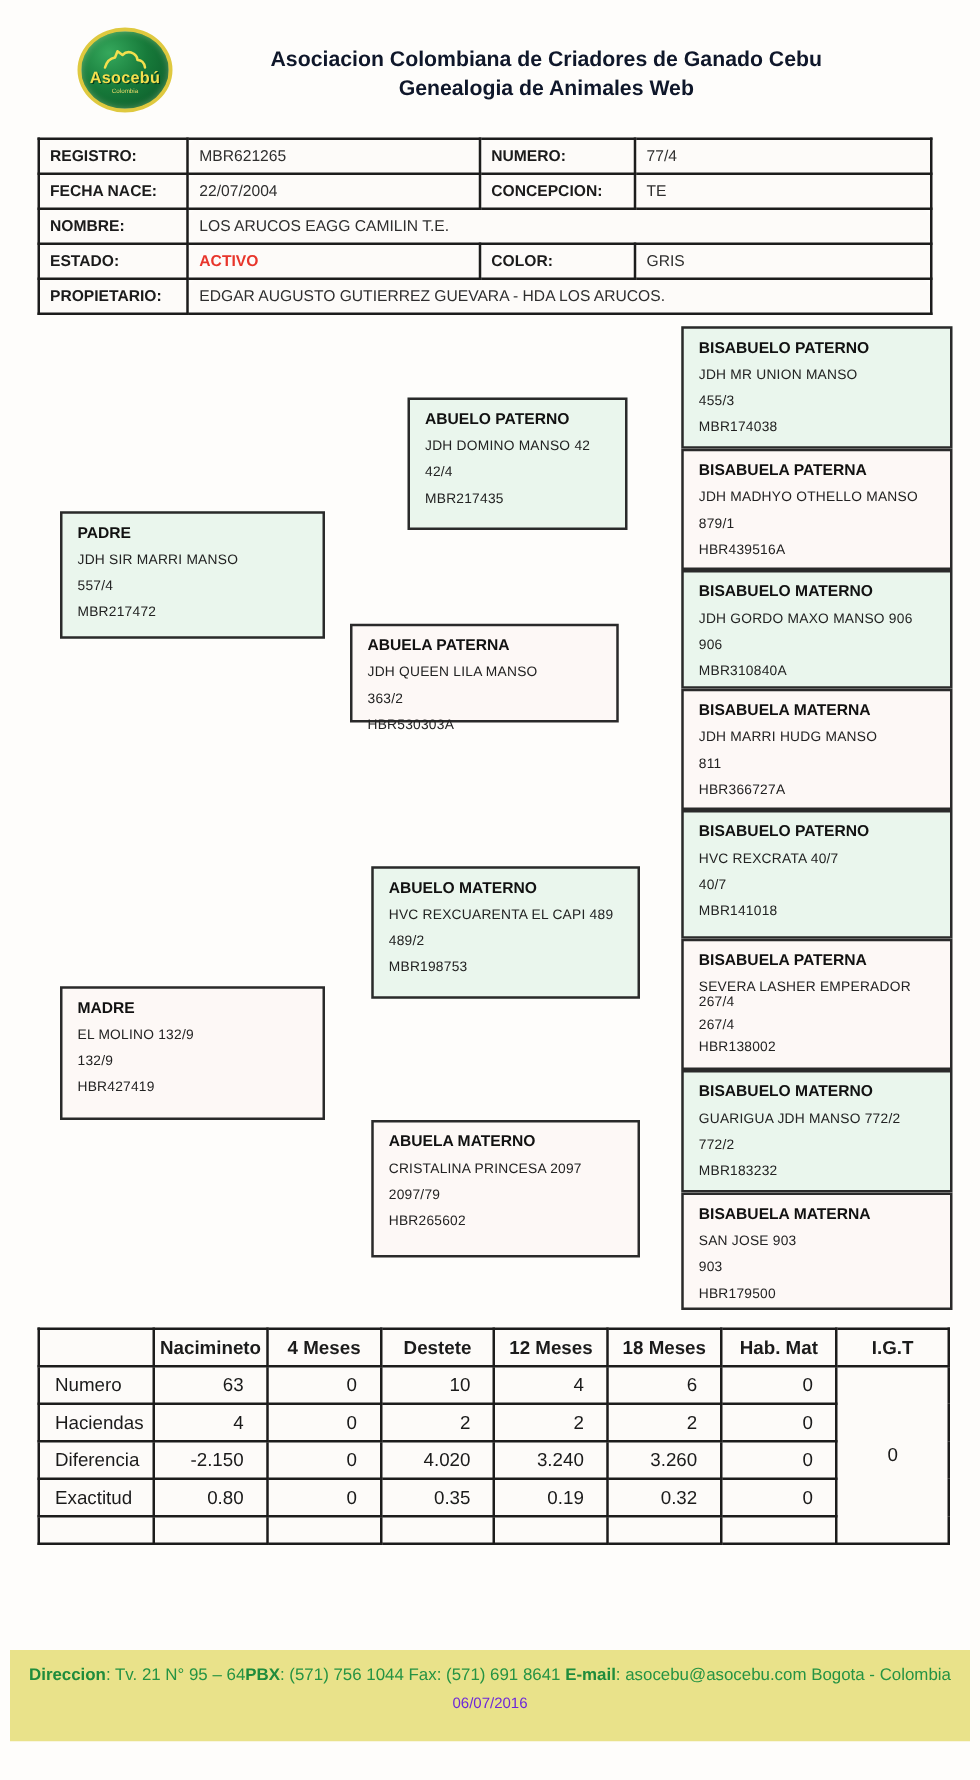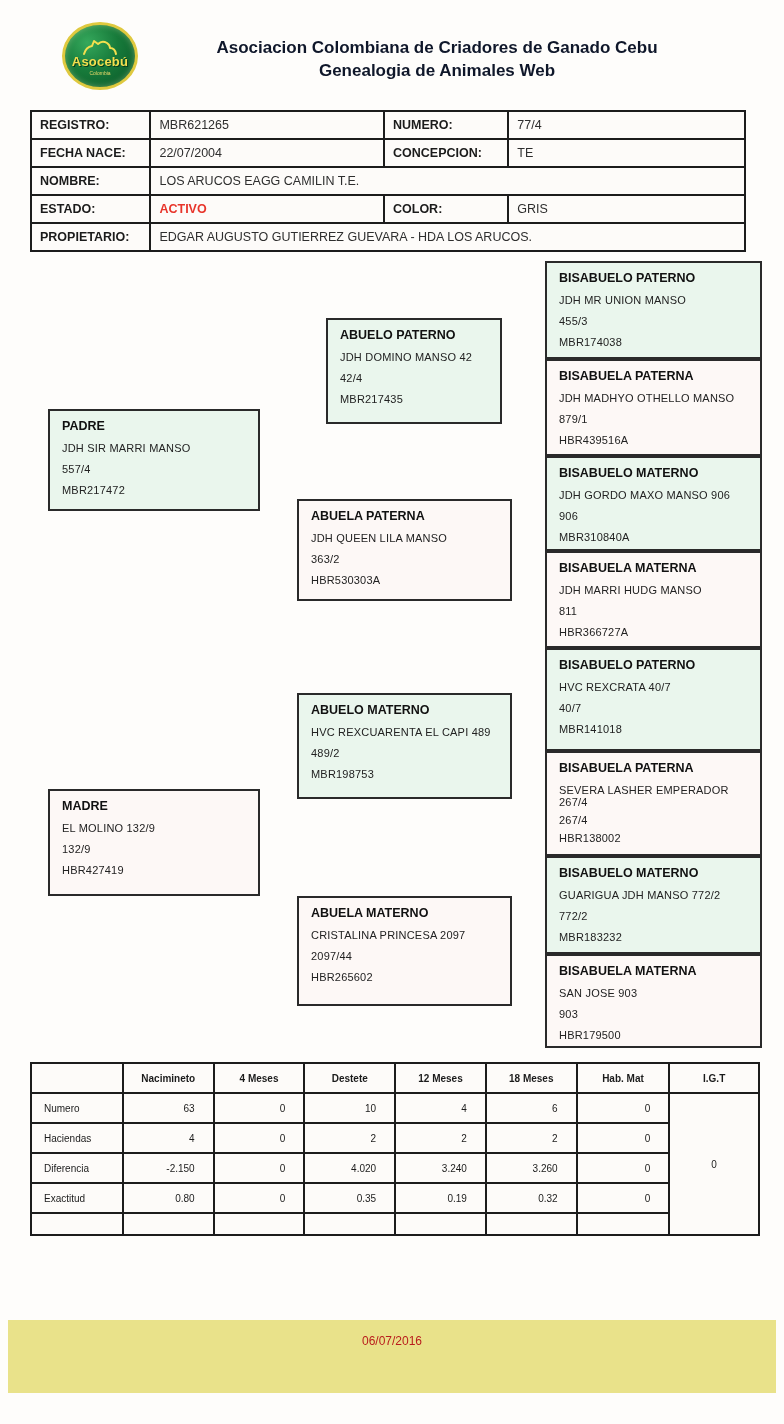--- a/index.html
+++ b/index.html
@@ -64,21 +64,21 @@
   .pbox.green { background: #eaf6ed; }
   .pbox.white { background: #fdf8f6; }
   .pbox .ptitle { font-weight: bold; font-size: 12.5px; color: #111; display: block; }
   .pbox .pline { display: block; margin-top: 9px; letter-spacing: .2px; }
 
   
   .stats-table {
     margin: 6px 0 0 30px;
     border-collapse: collapse;
     width: 730px;
-    font-size: 10px;
+    font-size: 15px;
   }
   .stats-table th, .stats-table td {
     border: 2px solid #1c1c1c;
     background: #fdfbf9;
     height: 30px;
     vertical-align: middle;
   }
   .stats-table th { font-weight: bold; text-align: center; padding: 2px 4px; }
   .stats-table td.rowlbl { text-align: left; padding-left: 12px; }
   .stats-table td.num { text-align: right; padding-right: 18px; }
@@ -90,21 +90,21 @@
     position: absolute; left: 8px; right: 8px; top: 1320px;
     background: #e9e28a;
     color: #259343;
     text-align: center;
     font-size: 13.5px;
     line-height: 21px;
     padding: 9px 14px 8px 14px;
     min-height: 73px;
   }
   .footer b { color: #1f8c3c; }
-  .footer .date { font-size: 12px; margin-top: 2px; color: #b91c1c; }
+  .footer .date { font-size: 12px; margin-top: 2px; color: #6d28d9; }
 </style>
 </head>
 <body>
 
 <div class="header">
   <div class="logo">
     <span>
       <svg width="40" height="20" viewBox="0 0 40 20">
         <path d="M4 17 q2 -7 8 -8 l2 -5 4 3 q4 -4 9 -1 q3 2 3 5 q5 0 6 6" fill="none" stroke="#f3df4e" stroke-width="2" stroke-linecap="round" stroke-linejoin="round"></path>
       </svg>
@@ -165,38 +165,38 @@
     <span class="pline">HBR427419</span>
   </div>
 
   <div class="pbox green" style="left:297px; top:62px; width:176px; height:106px;margin-left:29px;">
     <span class="ptitle">ABUELO PATERNO</span>
     <span class="pline">JDH DOMINO MANSO 42</span>
     <span class="pline">42/4</span>
     <span class="pline">MBR217435</span>
   </div>
 
-  <div class="pbox white" style="left:297px; top:243px; width:215px; height:102px;">
+  <div class="pbox white" style="left:280px; top:243px; width:215px; height:79px;">
     <span class="ptitle">ABUELA PATERNA</span>
     <span class="pline">JDH QUEEN LILA MANSO</span>
     <span class="pline">363/2</span>
     <span class="pline">HBR530303A</span>
   </div>
 
   <div class="pbox green" style="left:297px; top:437px; width:215px; height:106px;">
     <span class="ptitle">ABUELO MATERNO</span>
     <span class="pline">HVC REXCUARENTA EL CAPI 489</span>
     <span class="pline">489/2</span>
     <span class="pline">MBR198753</span>
   </div>
 
   <div class="pbox white" style="left:297px; top:640px; width:215px; height:110px;">
     <span class="ptitle">ABUELA MATERNO</span>
     <span class="pline">CRISTALINA PRINCESA 2097</span>
-    <span class="pline">2097/44</span>
+    <span class="pline">2097/79</span>
     <span class="pline">HBR265602</span>
   </div>
 
   <div class="pbox green" style="left:545px; top:5px; width:217px; height:98px;">
     <span class="ptitle">BISABUELO PATERNO</span>
     <span class="pline">JDH MR UNION MANSO</span>
     <span class="pline">455/3</span>
     <span class="pline">MBR174038</span>
   </div>
 
@@ -316,14 +316,15 @@
     <td></td>
     <td></td>
     <td></td>
     <td></td>
     <td></td>
   </tr>
 </tbody>
   </table>
 
 <div class="footer">
+  <div><b>Direccion</b><span>: Tv. 21 N°  95 – 64</span><b>PBX</b><span>: (571) 756 1044 Fax: (571) 691 8641 </span><b>E-mail</b><span>: asocebu@asocebu.com Bogota - Colombia</span></div>
   <div class="date">06/07/2016</div>
 </div>
 
 </body></html>

